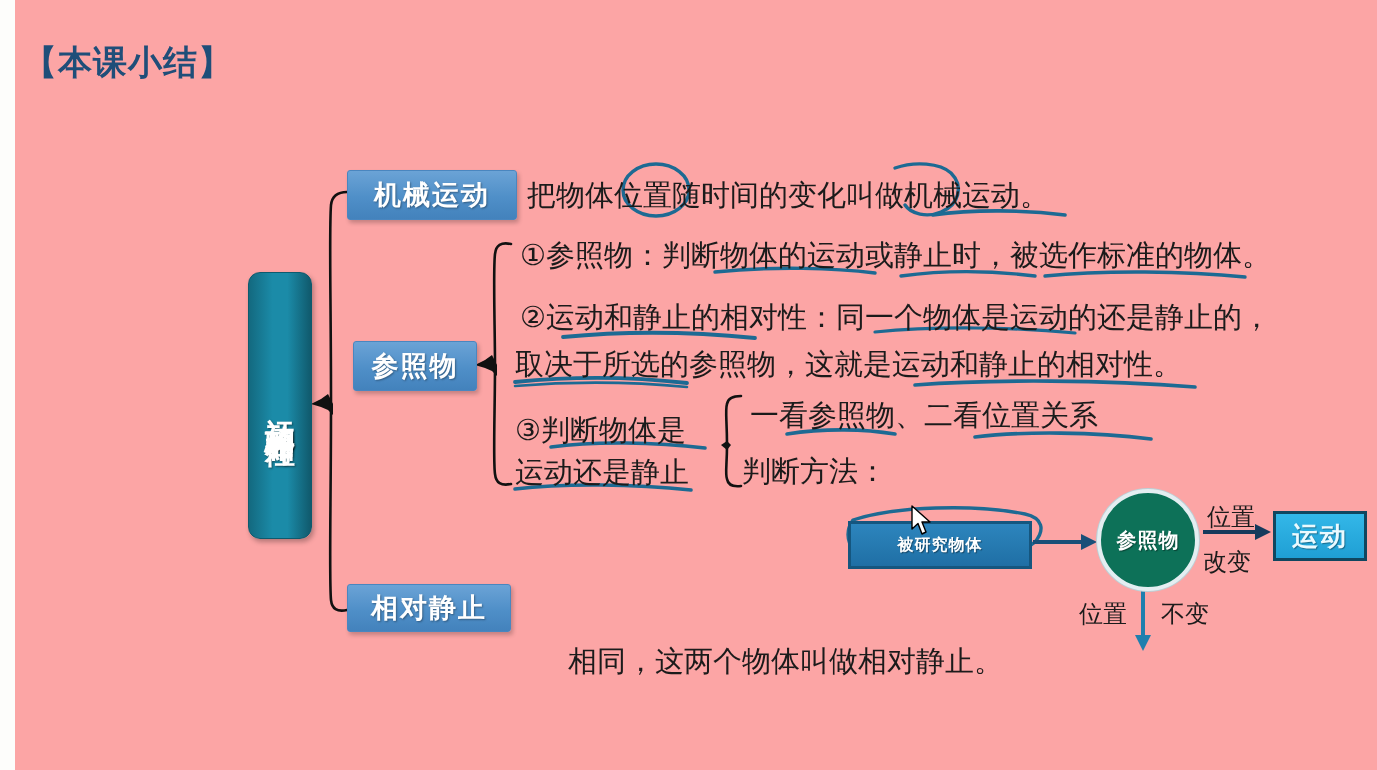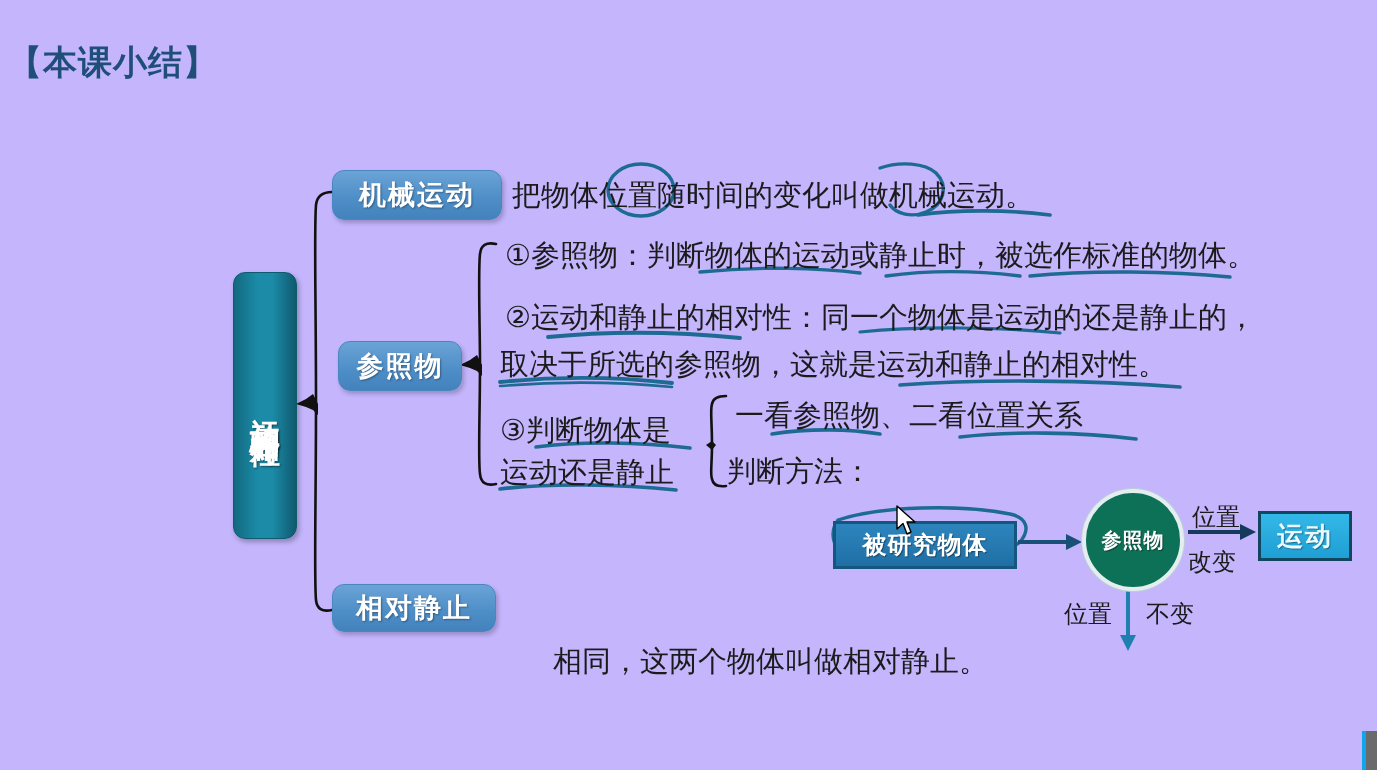--- a/index.html
+++ b/index.html
@@ -8,21 +8,22 @@
   }
   body {
     width: 1377px; height: 770px;
     position: relative;
     overflow: hidden;
     font-family: "Liberation Sans", "DejaVu Sans", sans-serif;
   }
   #slide {
     position: absolute;
     inset: 0;
-    background: #c4b5fd;
+    background: #fca5a5;
+    margin-left: 15px;
   }
 
   
   #title {
     position: absolute;
     left: 8px; top: 40px;
     font-size: 34px;
     font-weight: bold;
     color: #1f4e79;
     letter-spacing: 1px;
@@ -47,21 +48,21 @@
     font-size: 30px;
     font-weight: bold;
     letter-spacing: 4px;
     text-shadow: 1px 1px 2px rgba(0,0,0,0.45);
     line-height: 1;
   }
 
   
   .branch-box {
     position: absolute;
-    border-radius: 12px;
+    border-radius: 3px;
     box-shadow: 2px 3px 4px rgba(0,0,0,0.22);
     background: linear-gradient(180deg, #6ba3d6 0%, #4f8fc8 55%, #4382bc 100%);
     border: 1px solid #4a86bf;
     color: #ffffff;
     font-size: 27px;
     font-weight: bold;
     letter-spacing: 2px;
     display: flex; align-items: center; justify-content: center;
     text-shadow: 1px 1px 2px rgba(0,0,0,0.35);
   }
@@ -97,21 +98,21 @@
   #line-rel2     { left: 553px; top: 644px; }
 
   
   #dia-studied {
     position: absolute;
     left: 833px; top: 521px;
     width: 178px; height: 42px;
     background: linear-gradient(180deg, #2d85bd 0%, #1f6fa5 100%);
     border: 3px solid #15567f;
     display: flex; align-items: center; justify-content: center;
-    color: #ffffff; font-size: 24px; font-weight: bold; letter-spacing: 1px;
+    color: #ffffff; font-size: 16px; font-weight: bold; letter-spacing: 1px;
     text-shadow: 1px 1px 1px rgba(0,0,0,0.4);
   }
   #dia-ref-circle {
     position: absolute;
     left: 1082px; top: 489px;
     width: 94px; height: 94px;
     border-radius: 50%;
     background: #0d7158;
     border: 4px solid #e4eef1;
     box-shadow: 0 0 0 1px #bcd0d6;

